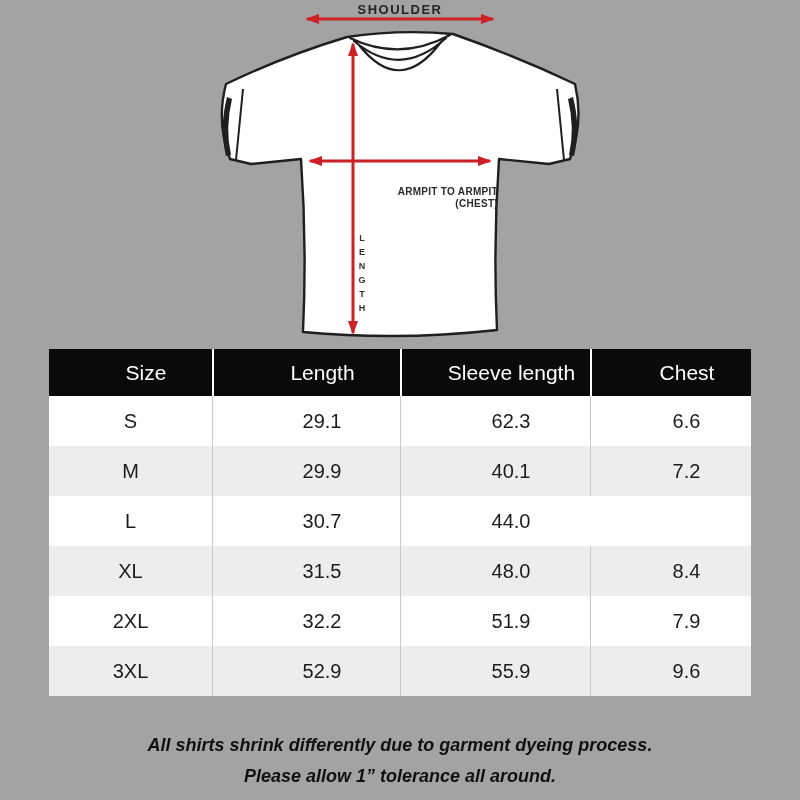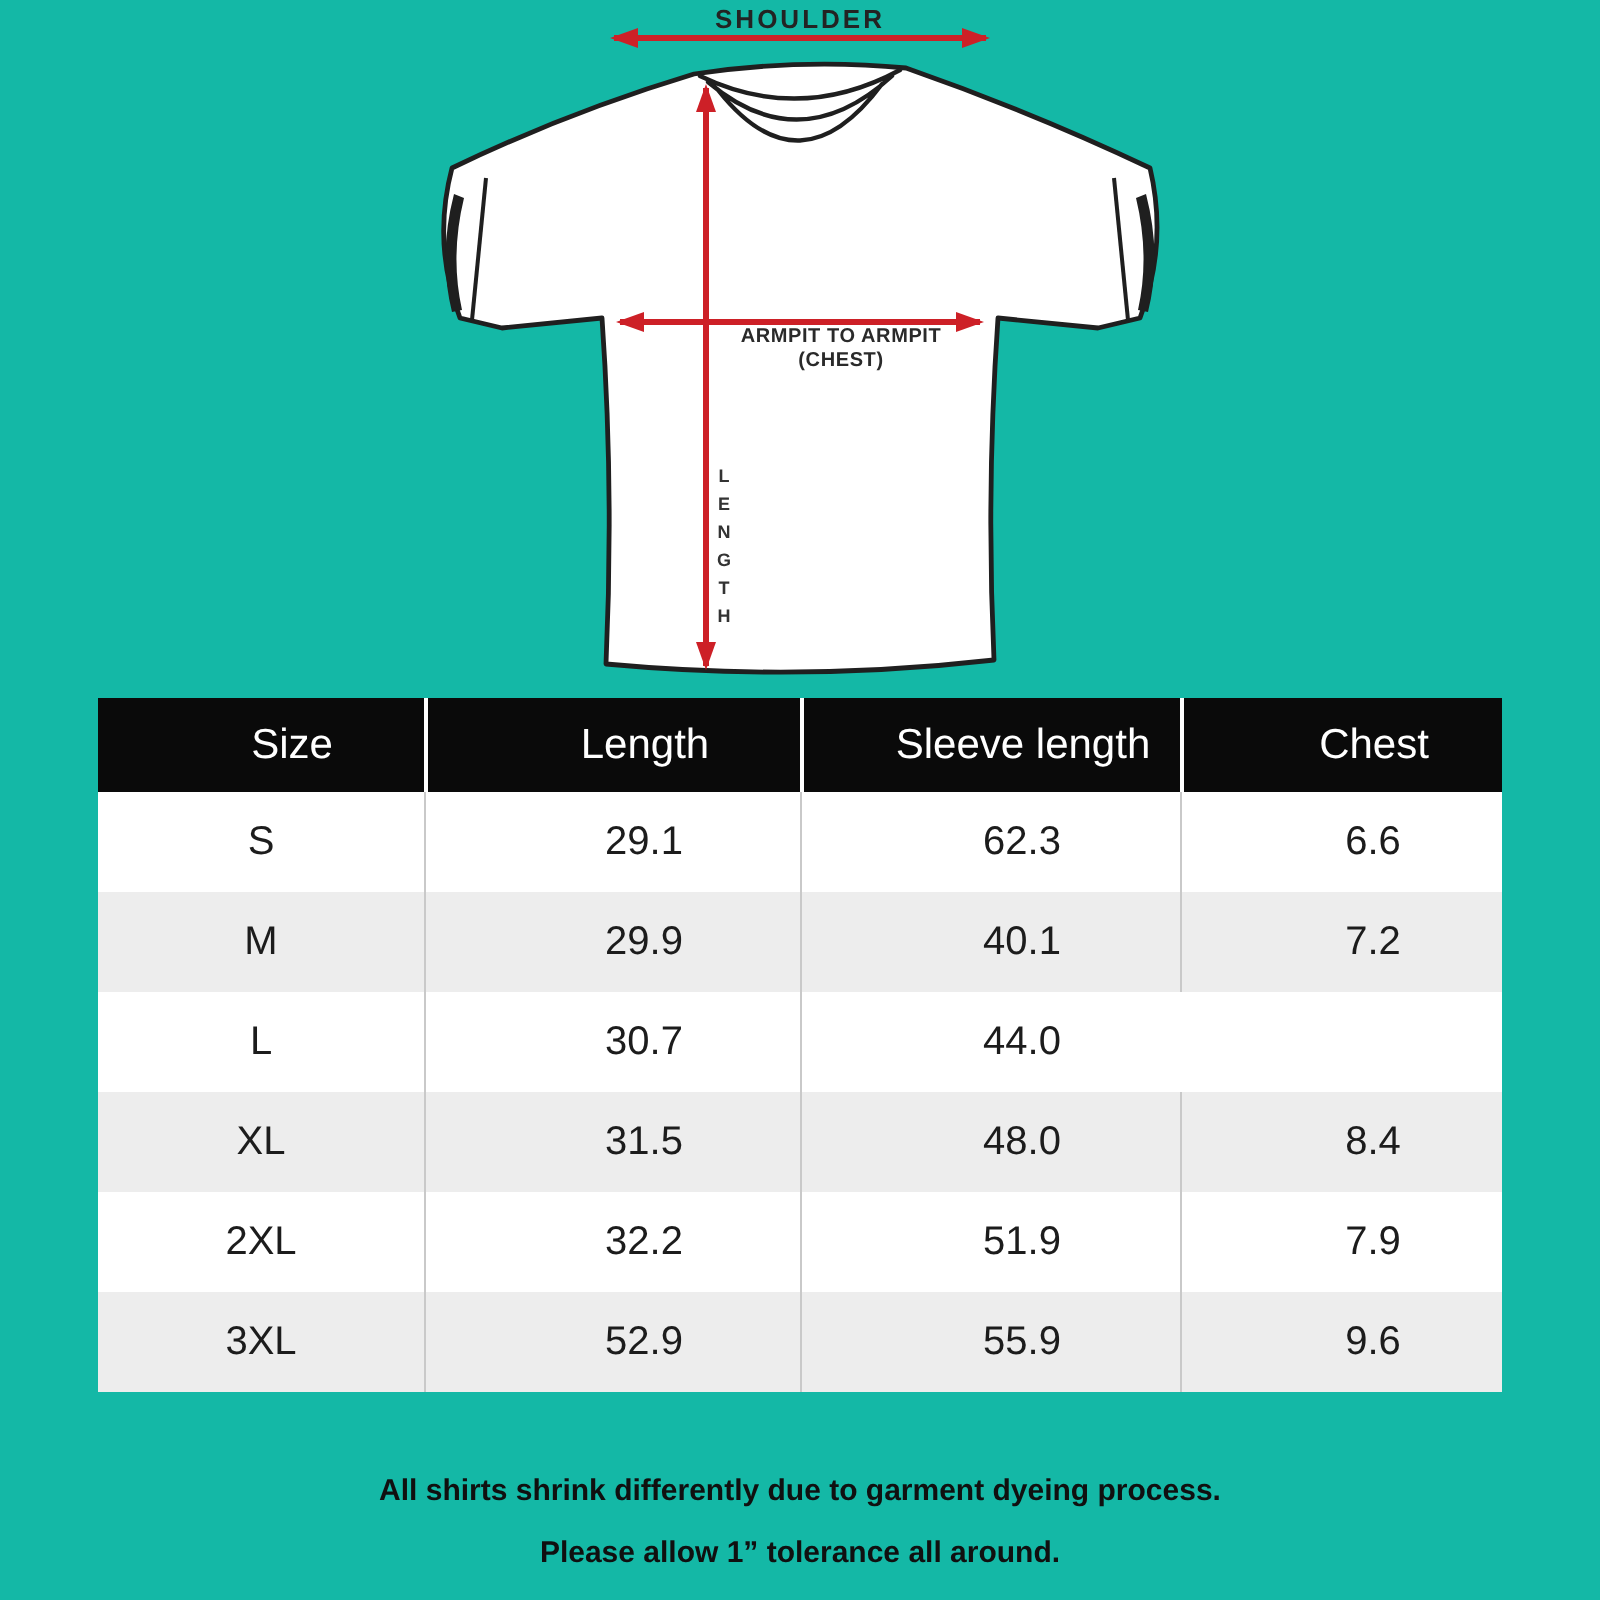--- a/index.html
+++ b/index.html
@@ -1,28 +1,28 @@
 <!DOCTYPE html>
 <html style="--accent_red: #cd2027; --ink: #1f1f1f; --header_bg: #0a0a0a; --header_text: #ffffff; --row_alt_bg: #ededed; --divider: #c9c9c9;"><head>
 <meta charset="utf-8">
 <style>
   html,body { margin:0; padding:0; background:#ffffff; }
   .page {
-    position:relative; width:800px; height:800px; background:#14b8a6;
+    position:relative; width:800px; height:800px; background:#a3a3a3;
     font-family:"Liberation Sans", sans-serif; overflow:hidden;
   }
   
   .diagram { position:absolute; left:0; top:0; width:800px; height:348px; }
   .diagram svg { position:absolute; left:0; top:0; }
   .shoulder-label {
     position:absolute; left:0; right:0; top:2px; text-align:center;
     font-size:13px; font-weight:600; letter-spacing:1.5px; color:#232323;
   }
   .chest-label {
-    position:absolute; left:343px; top:163px; width:155px; text-align:center;
+    position:absolute; left:343px; top:186px; width:155px; text-align:right;
     font-size:10px; font-weight:700; letter-spacing:0.3px; line-height:12px; color:#2a2a2a;
   }
   .length-label {
     position:absolute; left:357px; top:233px;
     writing-mode:vertical-rl; text-orientation:upright;
     font-size:9px; font-weight:700; letter-spacing:4px; color:#333333;
   }
   
   .size-table { position:absolute; left:49px; top:349px; width:702px; }
   .t-row { display:grid; grid-template-columns:163px 188px 190px 161px; }
@@ -32,21 +32,21 @@
   .t-header { background:var(--header_bg,#0a0a0a); color:var(--header_text,#ffffff); height:47px; }
   .t-header .cell { font-size:21px; font-weight:400;padding-left:31px; }
   .t-header .cell + .cell { border-left:2px solid var(--header_text,#ffffff); }
   .t-body-row { height:50px; background:#ffffff; color:#1c1c1c; }
   .t-body-row .cell { font-size:20px; }
   .t-body-row .cell + .cell { border-left:1px solid var(--divider,#c9c9c9);padding-left:31px; }
   .t-body-row.alt { background:var(--row_alt_bg,#ededed); }
   
   .footer {
     position:absolute; left:0; right:0; top:730px; text-align:center;
-    font-weight:700; font-size:15px; line-height:31px; color:#101010;
+    font-style:italic; font-weight:700; font-size:18px; line-height:31px; color:#101010;
   }
 </style>
 </head>
 <body>
 
 <div class="page">
 
   <div class="diagram">
     <svg width="800" height="348" viewBox="0 0 800 348">
       <defs>

